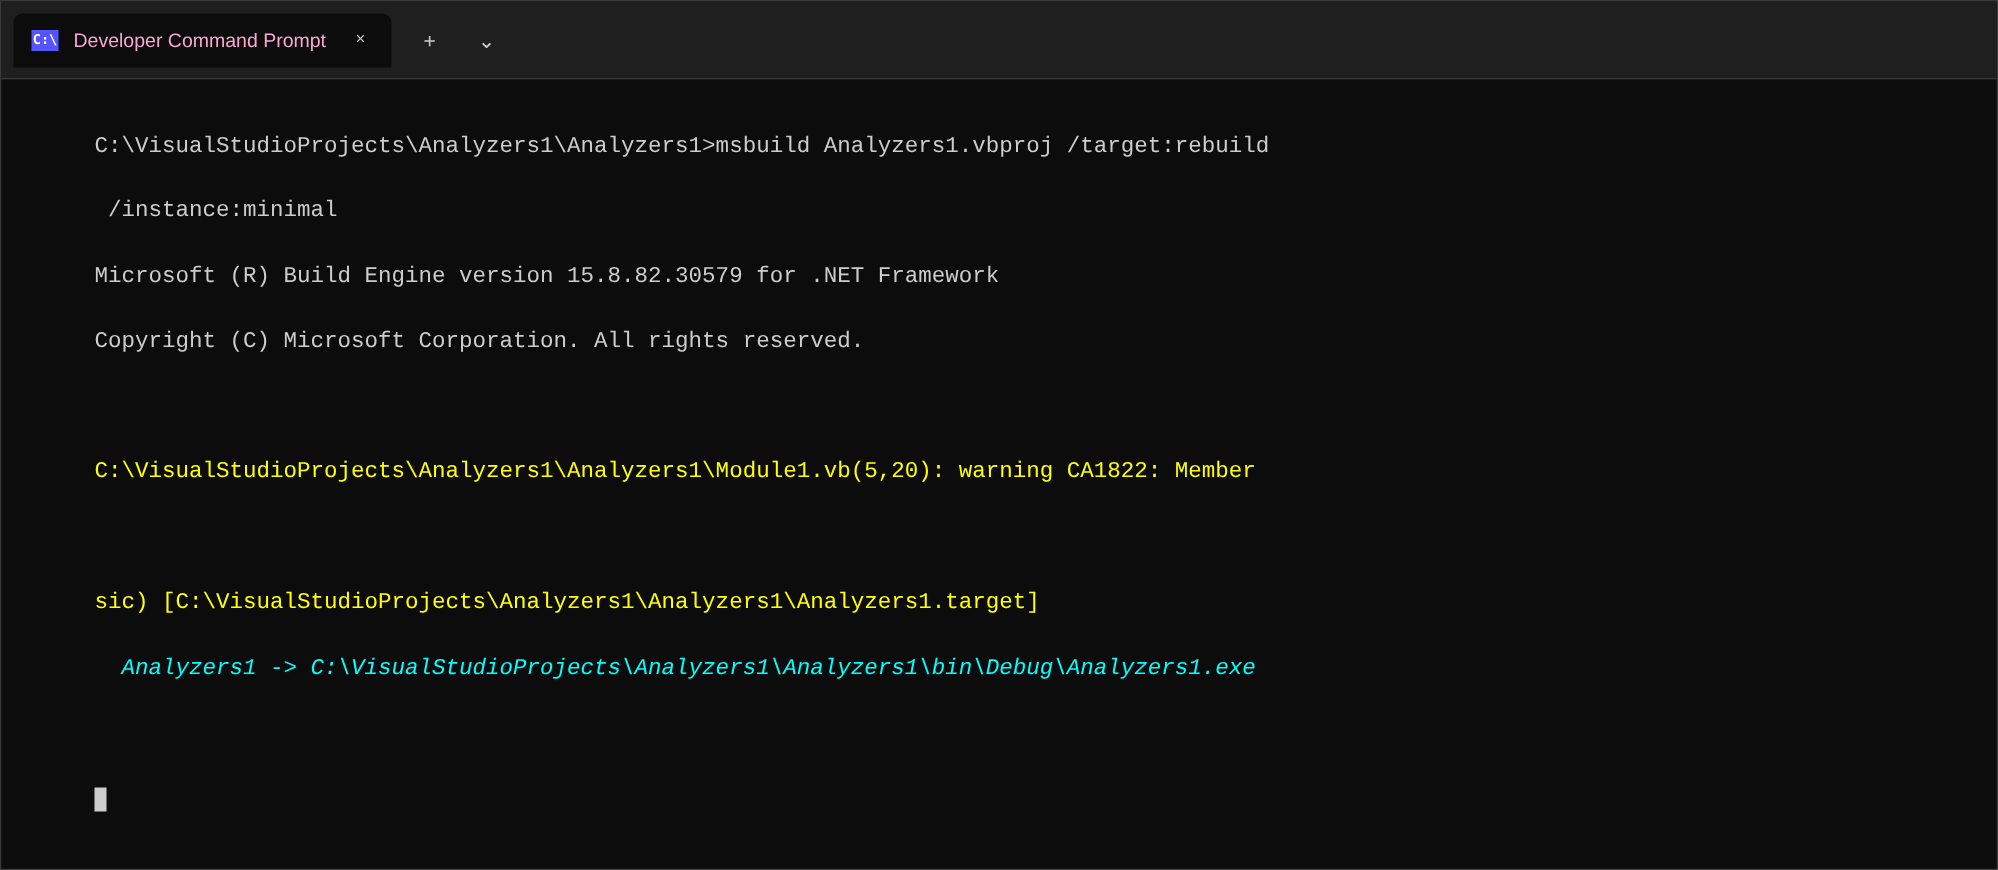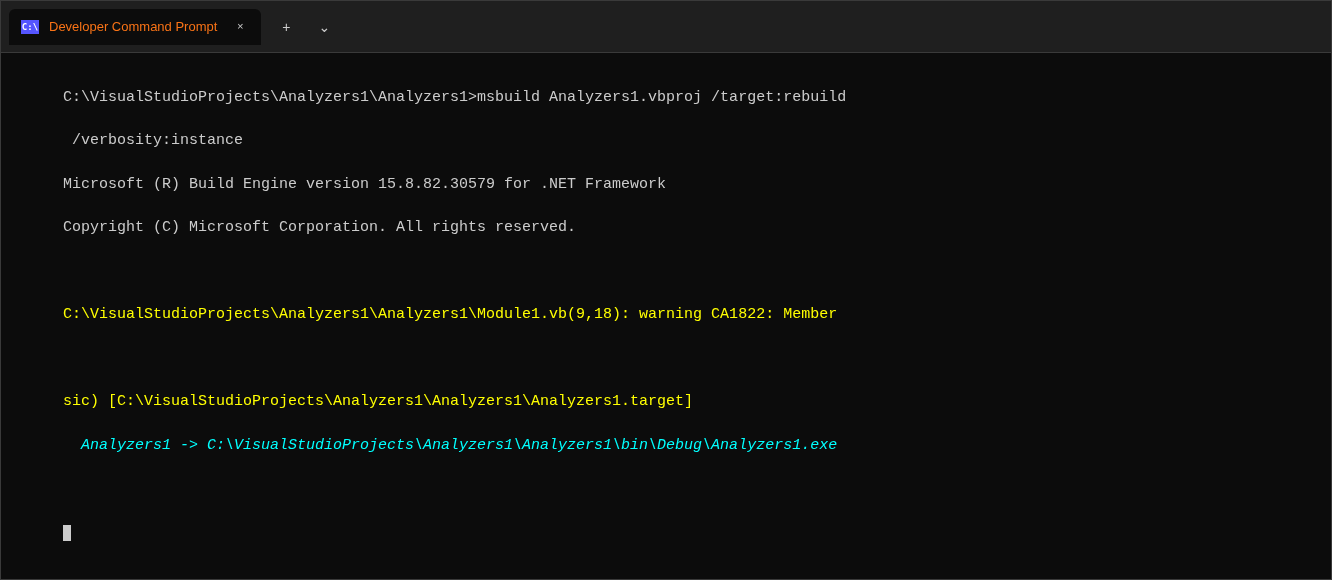--- a/index.html
+++ b/index.html
@@ -58,21 +58,21 @@
     }
 
     .tab-icon-inner {
       color: white;
       font-size: 9px;
       font-weight: bold;
       font-family: monospace;
     }
 
     .tab-title {
-      color: #f97316;
+      color: #f9a8d4;
       font-size: 13px;
       font-family: 'Segoe UI', sans-serif;
       white-space: nowrap;
     }
 
     .tab-close {
       width: 18px;
       height: 18px;
       display: flex;
       align-items: center;
@@ -162,25 +162,25 @@
     </div>
     <div class="title-bar-actions">
       <button class="action-btn">+</button>
       <button class="action-btn">⌄</button>
     </div>
   </div>
 
   <div class="terminal-body">
     <div class="terminal-text">
       <span class="text-white">C:\VisualStudioProjects\Analyzers1\Analyzers1&gt;msbuild Analyzers1.vbproj /target:rebuild</span><br>
-      <span class="text-white"> /verbosity:instance</span><br>
+      <span class="text-white"> /instance:minimal</span><br>
       <span class="text-white">Microsoft (R) Build Engine version 15.8.82.30579 for .NET Framework</span><br>
       <span class="text-white">Copyright (C) Microsoft Corporation. All rights reserved.</span><br>
       <br>
-      <span class="text-yellow">C:\VisualStudioProjects\Analyzers1\Analyzers1\Module1.vb(9,18): warning CA1822: Member</span><br>
+      <span class="text-yellow">C:\VisualStudioProjects\Analyzers1\Analyzers1\Module1.vb(5,20): warning CA1822: Member</span><br>
       <br>
       <span class="text-yellow">sic) [C:\VisualStudioProjects\Analyzers1\Analyzers1\Analyzers1.target]</span><br>
       <span class="text-cyan">  Analyzers1 -&gt; C:\VisualStudioProjects\Analyzers1\Analyzers1\bin\Debug\Analyzers1.exe</span><br>
       <br>
       <span class="cursor"></span>
     </div>
   </div>
 </div>
 
 </body></html>

